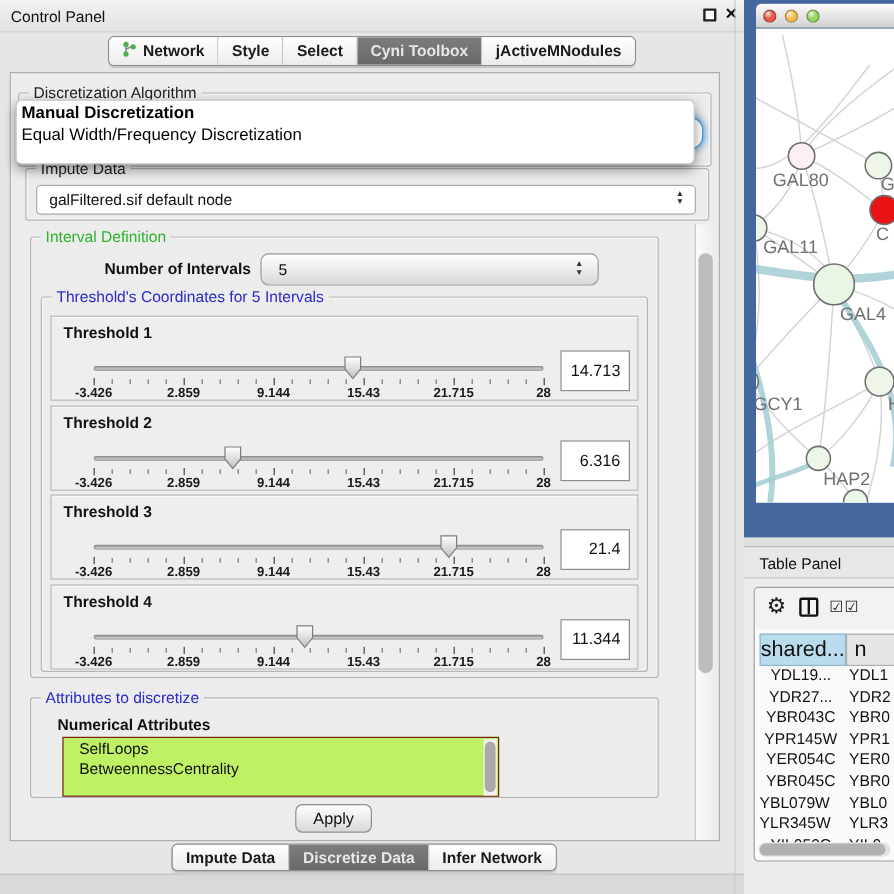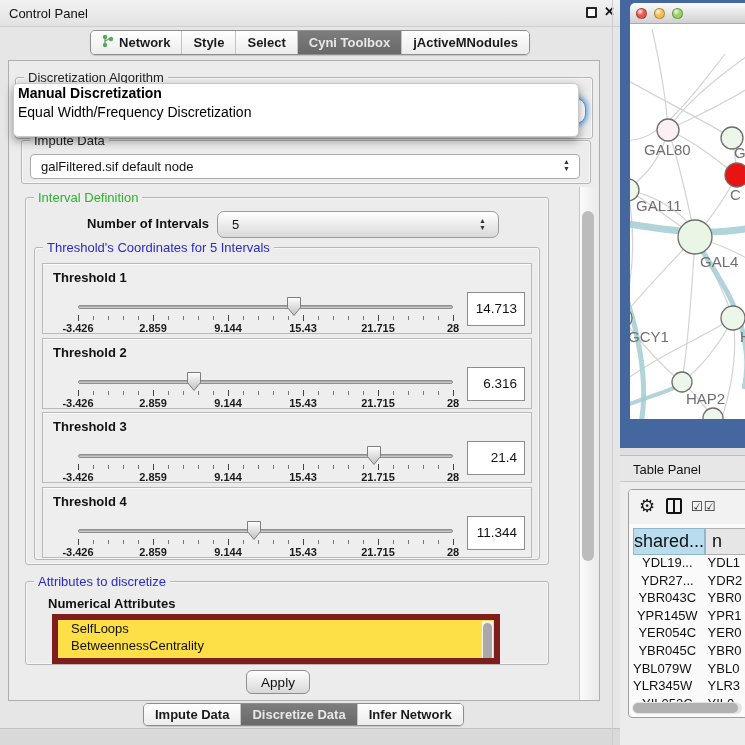--- a/index.html
+++ b/index.html
@@ -44,21 +44,21 @@
   .th-title { position:absolute; left:10px; top:6px; font-size:13px; font-weight:bold; color:#111; }
   .track-wrap { position:absolute; left:35px; top:32px; width:375px; height:38px; }
   .track { position:absolute; left:0; top:9px; width:100%; height:4px; border:1px solid #8e8e8e; border-radius:3px; background:linear-gradient(#9d9d9d,#d6d6d6); }
   .tick { position:absolute; width:1px; background:#777; }
   .tick.minor { top:20px; height:4px; }
   .tick.major { top:19px; height:6px; background:#444; }
   .tick-label { position:absolute; top:26px; transform:translateX(-50%); font-size:11px; font-weight:bold; color:#1a1a1a; white-space:nowrap; }
   .thumb { position:absolute; top:0; transform:translateX(-50%); }
   .val-box { position:absolute; right:6px; top:28px; width:58px; height:34px; background:#fff; border:1px solid #8c8c8c; font-size:13.5px; color:#111; text-align:right; line-height:32px; padding-right:7px; }
 
-  #attr-list { position:absolute; left:26px; top:32px; width:448px; height:50px; background:#fde047; border:6px solid #7f1d1d; overflow:hidden; }
+  #attr-list { position:absolute; left:26px; top:32px; width:364px; height:50px; background:#bef264; border:1px solid #7f1d1d; overflow:hidden; }
   .attr-item { font-size:13px; color:#111; line-height:17px; padding-left:13px; white-space:nowrap; }
   .list-vscroll { position:absolute; right:1px; top:1px; width:11px; height:48px; background:#f3f3f3; }
   .list-vthumb { position:absolute; left:1px; top:2px; width:9px; height:42px; background:#a9a9a9; border-radius:5px; }
 
   .vscroll { position:absolute; left:570px; top:126px; width:17px; height:513px; background:linear-gradient(to right,#fbfbfb,#ececec); border-left:1px solid #c6c6c6; }
   .vthumb { position:absolute; left:2px; top:24px; width:12px; height:350px; background:#bcbcbc; border-radius:6px; }
 
   #apply-btn { position:absolute; left:237px; top:609px; width:64px; height:24px; background:linear-gradient(#fefefe,#d8d8d8); border:1px solid #8f8f8f; border-radius:6px; font-size:13.5px; color:#111; font-family:"Liberation Sans",sans-serif; }
   .cp-bottom-strip { position:absolute; left:0; top:728px; width:620px; height:17px; background:#d9d9d9; border-top:1px solid #c2c2c2; }
 

